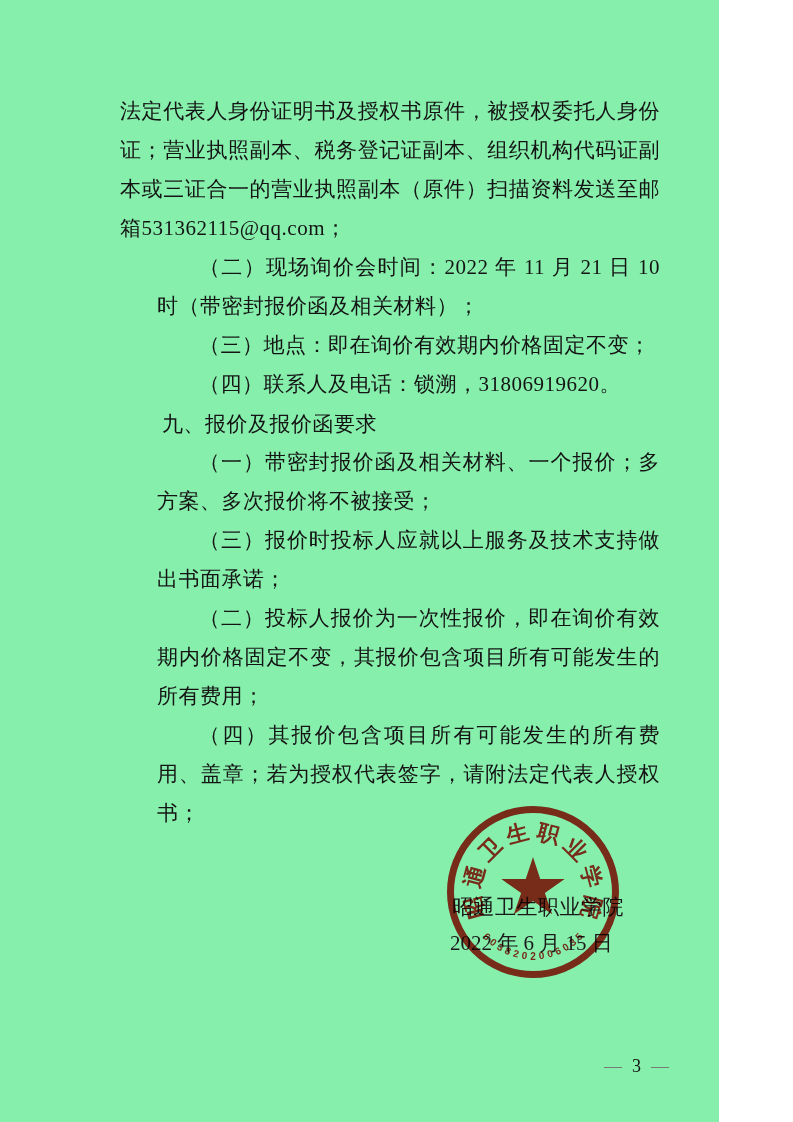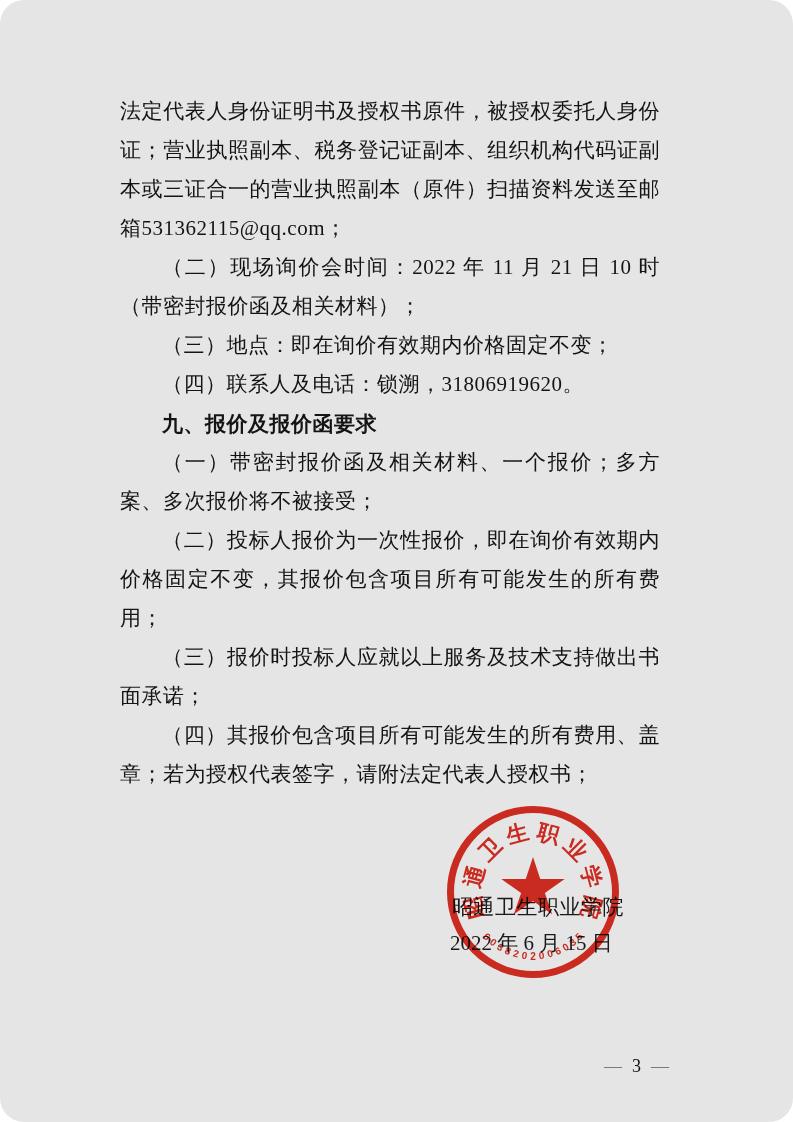--- a/index.html
+++ b/index.html
@@ -1,42 +1,41 @@
 <!DOCTYPE html>
 <html><head>
 <meta charset="utf-8">
 <style>
   * { margin: 0; padding: 0; box-sizing: border-box; }
   html, body { background: #ffffff; }
   .page {
     position: relative;
-    width: 793px;
+    width: 719px;
     height: 1122px;
-    background: #e5e5e5;
+    background: #86efac;
     overflow: hidden;
     font-family: "Liberation Serif", "DejaVu Serif", serif;
     color: #141414;
-    border-radius: 24px;
   }
   .content {
     position: absolute;
     left: 120px;
     top: 92px;
     width: 540px;
   }
   .content p {
     font-size: 21px;
     line-height: 39px;
     text-align: justify;
     letter-spacing: 0.5px;
   }
-  .indent { text-indent: 42px; }
+  .indent { text-indent: 42px; margin-left: 37px; }
   .heading {
     font-family: "Liberation Sans", "DejaVu Sans", sans-serif;
-    font-weight: 700;
+    font-weight: 400;
     text-indent: 42px;
     font-size: 21px;
     line-height: 39px;
   }
   
   .sig-org {
     position: absolute;
     left: 452px;
     top: 893px;
     font-size: 21px;
@@ -111,22 +110,22 @@
 
 <div class="page">
 
   <div class="content">
     <p>法定代表人身份证明书及授权书原件，被授权委托人身份证；营业执照副本、税务登记证副本、组织机构代码证副本或三证合一的营业执照副本（原件）扫描资料发送至邮箱531362115@qq.com；</p>
     <p class="indent">（二）现场询价会时间：2022 年 11 月 21 日 10 时（带密封报价函及相关材料）；</p>
     <p class="indent">（三）地点：即在询价有效期内价格固定不变；</p>
     <p class="indent">（四）联系人及电话：锁溯，31806919620。</p>
     <p class="heading">九、报价及报价函要求</p>
     <p class="indent">（一）带密封报价函及相关材料、一个报价；多方案、多次报价将不被接受；</p>
+    <p class="indent">（三）报价时投标人应就以上服务及技术支持做出书面承诺；</p>
     <p class="indent">（二）投标人报价为一次性报价，即在询价有效期内价格固定不变，其报价包含项目所有可能发生的所有费用；</p>
-    <p class="indent">（三）报价时投标人应就以上服务及技术支持做出书面承诺；</p>
     <p class="indent">（四）其报价包含项目所有可能发生的所有费用、盖章；若为授权代表签字，请附法定代表人授权书；</p>
   </div>
 
   <div class="sig-org">昭通卫生职业学院</div>
   <div class="sig-date">2022 年 6 月 15 日</div>
 
   <div class="seal">
     <div class="seal-ring"></div>
     <div class="seal-star"></div>
     <div id="seal-rim">

